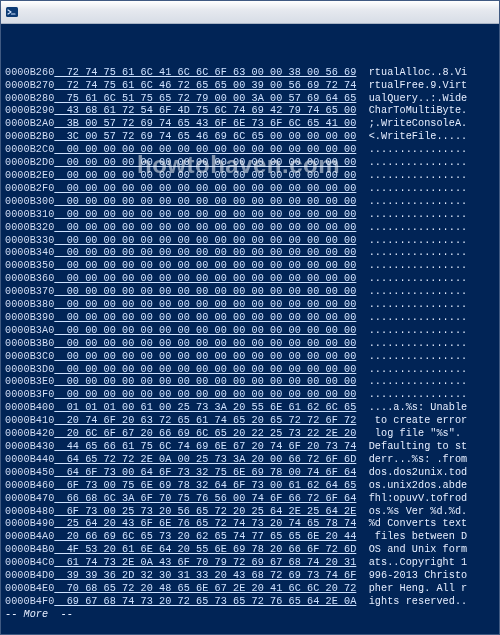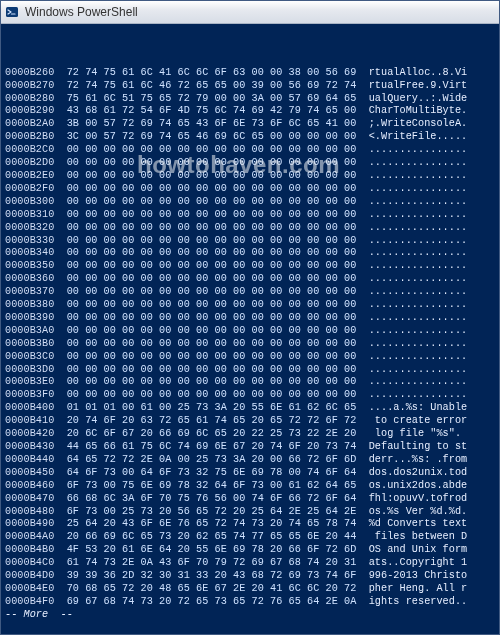--- a/index.html
+++ b/index.html
@@ -44,21 +44,21 @@
     color: #cfe2ff;
     font-size: 10.2px;
     line-height: 12.9px;
     letter-spacing: 0.05px;
     white-space: pre;
     overflow: hidden;
     position: relative;
   }
   .terminal .row { display: block; }
   .addr { color: #d0dcf4; }
-  .hex  { color: #cfe2ff; }
+  .hex  { color: #cfe2ff; text-decoration: underline; }
   .asc  { color: #e6eeff; }
   .more { color: #e6eeff; font-style: italic; }
   .watermark {
     position: absolute;
     top: 135px;
     left: 136px;
     font-family: Arial, sans-serif;
     font-size: 24px;
     font-weight: bold;
     color: rgba(235,238,244,0.55);
@@ -73,20 +73,19 @@
 <div class="window">
 
   <div class="titlebar">
     <span class="ticon">
       <svg width="14" height="14" viewBox="0 0 14 14">
         <rect x="1" y="2" width="12" height="10" rx="1.5" fill="#0b3a74"></rect>
         <path d="M3 5 L6 7 L3 9" stroke="#cfe2ff" stroke-width="1.2" fill="none" stroke-linecap="round" stroke-linejoin="round"></path>
         <line x1="6.5" y1="9" x2="10" y2="9" stroke="#cfe2ff" stroke-width="1.2" stroke-linecap="round"></line>
       </svg>
     </span>
-    <span>Windows PowerShell</span>
   </div>
 
   <div class="terminal" id="terminal">
     <div class="watermark">howtohaven.com</div>
   <span class="row"><span class="addr">0000B260</span><span class="hex">  72 74 75 61 6C 41 6C 6C 6F 63 00 00 38 00 56 69</span><span class="asc">  rtualAlloc..8.Vi</span></span><span class="row"><span class="addr">0000B270</span><span class="hex">  72 74 75 61 6C 46 72 65 65 00 39 00 56 69 72 74</span><span class="asc">  rtualFree.9.Virt</span></span><span class="row"><span class="addr">0000B280</span><span class="hex">  75 61 6C 51 75 65 72 79 00 00 3A 00 57 69 64 65</span><span class="asc">  ualQuery..:.Wide</span></span><span class="row"><span class="addr">0000B290</span><span class="hex">  43 68 61 72 54 6F 4D 75 6C 74 69 42 79 74 65 00</span><span class="asc">  CharToMultiByte.</span></span><span class="row"><span class="addr">0000B2A0</span><span class="hex">  3B 00 57 72 69 74 65 43 6F 6E 73 6F 6C 65 41 00</span><span class="asc">  ;.WriteConsoleA.</span></span><span class="row"><span class="addr">0000B2B0</span><span class="hex">  3C 00 57 72 69 74 65 46 69 6C 65 00 00 00 00 00</span><span class="asc">  &lt;.WriteFile.....</span></span><span class="row"><span class="addr">0000B2C0</span><span class="hex">  00 00 00 00 00 00 00 00 00 00 00 00 00 00 00 00</span><span class="asc">  ................</span></span><span class="row"><span class="addr">0000B2D0</span><span class="hex">  00 00 00 00 00 00 00 00 00 00 00 00 00 00 00 00</span><span class="asc">  ................</span></span><span class="row"><span class="addr">0000B2E0</span><span class="hex">  00 00 00 00 00 00 00 00 00 00 00 00 00 00 00 00</span><span class="asc">  ................</span></span><span class="row"><span class="addr">0000B2F0</span><span class="hex">  00 00 00 00 00 00 00 00 00 00 00 00 00 00 00 00</span><span class="asc">  ................</span></span><span class="row"><span class="addr">0000B300</span><span class="hex">  00 00 00 00 00 00 00 00 00 00 00 00 00 00 00 00</span><span class="asc">  ................</span></span><span class="row"><span class="addr">0000B310</span><span class="hex">  00 00 00 00 00 00 00 00 00 00 00 00 00 00 00 00</span><span class="asc">  ................</span></span><span class="row"><span class="addr">0000B320</span><span class="hex">  00 00 00 00 00 00 00 00 00 00 00 00 00 00 00 00</span><span class="asc">  ................</span></span><span class="row"><span class="addr">0000B330</span><span class="hex">  00 00 00 00 00 00 00 00 00 00 00 00 00 00 00 00</span><span class="asc">  ................</span></span><span class="row"><span class="addr">0000B340</span><span class="hex">  00 00 00 00 00 00 00 00 00 00 00 00 00 00 00 00</span><span class="asc">  ................</span></span><span class="row"><span class="addr">0000B350</span><span class="hex">  00 00 00 00 00 00 00 00 00 00 00 00 00 00 00 00</span><span class="asc">  ................</span></span><span class="row"><span class="addr">0000B360</span><span class="hex">  00 00 00 00 00 00 00 00 00 00 00 00 00 00 00 00</span><span class="asc">  ................</span></span><span class="row"><span class="addr">0000B370</span><span class="hex">  00 00 00 00 00 00 00 00 00 00 00 00 00 00 00 00</span><span class="asc">  ................</span></span><span class="row"><span class="addr">0000B380</span><span class="hex">  00 00 00 00 00 00 00 00 00 00 00 00 00 00 00 00</span><span class="asc">  ................</span></span><span class="row"><span class="addr">0000B390</span><span class="hex">  00 00 00 00 00 00 00 00 00 00 00 00 00 00 00 00</span><span class="asc">  ................</span></span><span class="row"><span class="addr">0000B3A0</span><span class="hex">  00 00 00 00 00 00 00 00 00 00 00 00 00 00 00 00</span><span class="asc">  ................</span></span><span class="row"><span class="addr">0000B3B0</span><span class="hex">  00 00 00 00 00 00 00 00 00 00 00 00 00 00 00 00</span><span class="asc">  ................</span></span><span class="row"><span class="addr">0000B3C0</span><span class="hex">  00 00 00 00 00 00 00 00 00 00 00 00 00 00 00 00</span><span class="asc">  ................</span></span><span class="row"><span class="addr">0000B3D0</span><span class="hex">  00 00 00 00 00 00 00 00 00 00 00 00 00 00 00 00</span><span class="asc">  ................</span></span><span class="row"><span class="addr">0000B3E0</span><span class="hex">  00 00 00 00 00 00 00 00 00 00 00 00 00 00 00 00</span><span class="asc">  ................</span></span><span class="row"><span class="addr">0000B3F0</span><span class="hex">  00 00 00 00 00 00 00 00 00 00 00 00 00 00 00 00</span><span class="asc">  ................</span></span><span class="row"><span class="addr">0000B400</span><span class="hex">  01 01 01 00 61 00 25 73 3A 20 55 6E 61 62 6C 65</span><span class="asc">  ....a.%s: Unable</span></span><span class="row"><span class="addr">0000B410</span><span class="hex">  20 74 6F 20 63 72 65 61 74 65 20 65 72 72 6F 72</span><span class="asc">   to create error</span></span><span class="row"><span class="addr">0000B420</span><span class="hex">  20 6C 6F 67 20 66 69 6C 65 20 22 25 73 22 2E 20</span><span class="asc">   log file "%s". </span></span><span class="row"><span class="addr">0000B430</span><span class="hex">  44 65 66 61 75 6C 74 69 6E 67 20 74 6F 20 73 74</span><span class="asc">  Defaulting to st</span></span><span class="row"><span class="addr">0000B440</span><span class="hex">  64 65 72 72 2E 0A 00 25 73 3A 20 00 66 72 6F 6D</span><span class="asc">  derr...%s: .from</span></span><span class="row"><span class="addr">0000B450</span><span class="hex">  64 6F 73 00 64 6F 73 32 75 6E 69 78 00 74 6F 64</span><span class="asc">  dos.dos2unix.tod</span></span><span class="row"><span class="addr">0000B460</span><span class="hex">  6F 73 00 75 6E 69 78 32 64 6F 73 00 61 62 64 65</span><span class="asc">  os.unix2dos.abde</span></span><span class="row"><span class="addr">0000B470</span><span class="hex">  66 68 6C 3A 6F 70 75 76 56 00 74 6F 66 72 6F 64</span><span class="asc">  fhl:opuvV.tofrod</span></span><span class="row"><span class="addr">0000B480</span><span class="hex">  6F 73 00 25 73 20 56 65 72 20 25 64 2E 25 64 2E</span><span class="asc">  os.%s Ver %d.%d.</span></span><span class="row"><span class="addr">0000B490</span><span class="hex">  25 64 20 43 6F 6E 76 65 72 74 73 20 74 65 78 74</span><span class="asc">  %d Converts text</span></span><span class="row"><span class="addr">0000B4A0</span><span class="hex">  20 66 69 6C 65 73 20 62 65 74 77 65 65 6E 20 44</span><span class="asc">   files between D</span></span><span class="row"><span class="addr">0000B4B0</span><span class="hex">  4F 53 20 61 6E 64 20 55 6E 69 78 20 66 6F 72 6D</span><span class="asc">  OS and Unix form</span></span><span class="row"><span class="addr">0000B4C0</span><span class="hex">  61 74 73 2E 0A 43 6F 70 79 72 69 67 68 74 20 31</span><span class="asc">  ats..Copyright 1</span></span><span class="row"><span class="addr">0000B4D0</span><span class="hex">  39 39 36 2D 32 30 31 33 20 43 68 72 69 73 74 6F</span><span class="asc">  996-2013 Christo</span></span><span class="row"><span class="addr">0000B4E0</span><span class="hex">  70 68 65 72 20 48 65 6E 67 2E 20 41 6C 6C 20 72</span><span class="asc">  pher Heng. All r</span></span><span class="row"><span class="addr">0000B4F0</span><span class="hex">  69 67 68 74 73 20 72 65 73 65 72 76 65 64 2E 0A</span><span class="asc">  ights reserved..</span></span><span class="row more">-- More  --</span></div>
 
 </div>
 
 </body></html>

